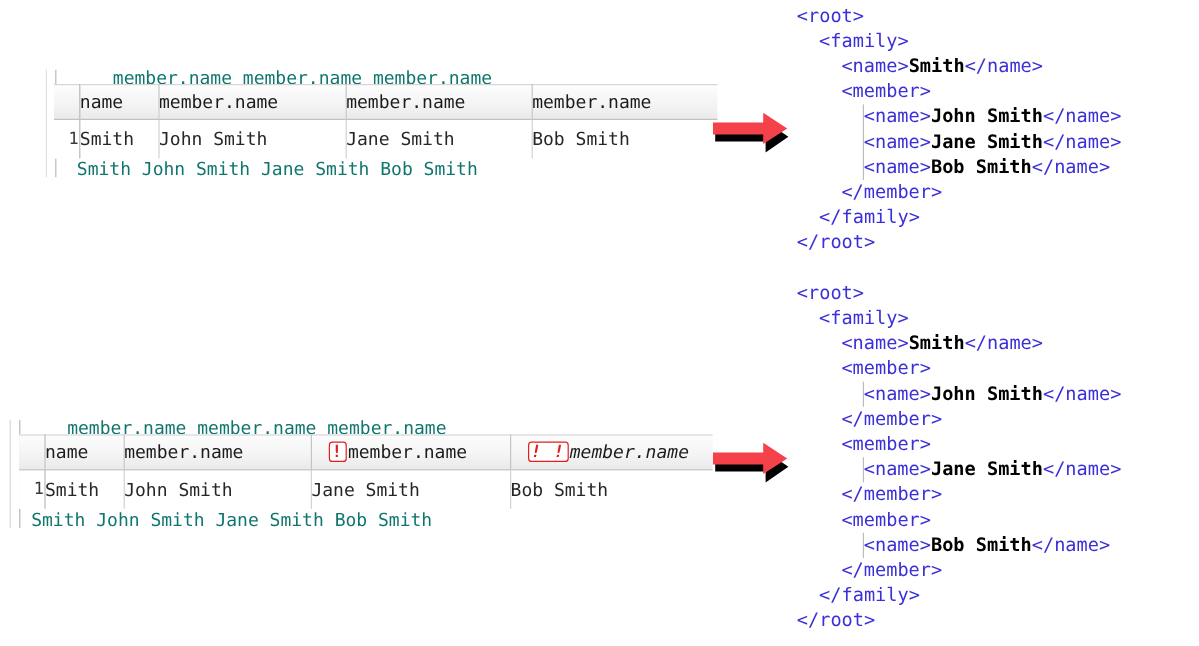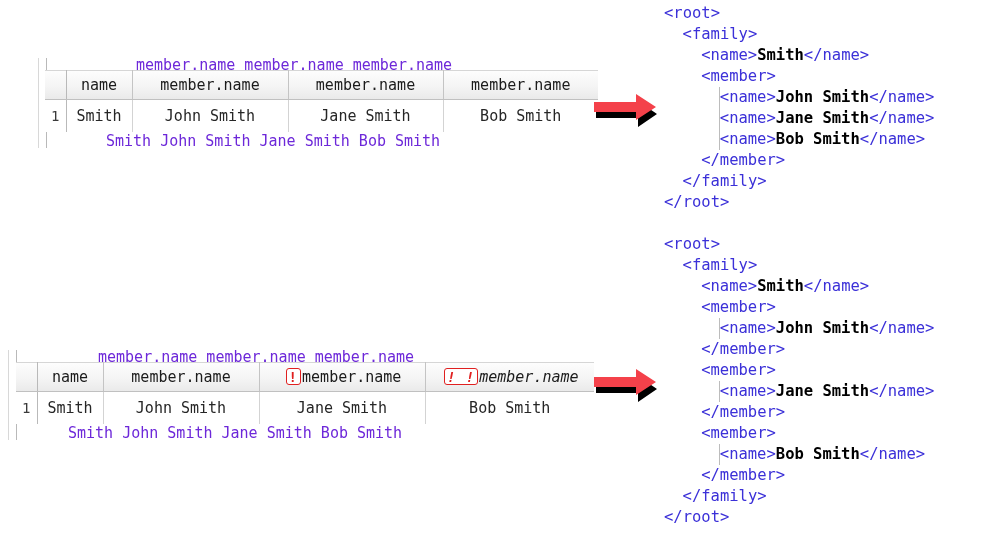--- a/index.html
+++ b/index.html
@@ -28,37 +28,35 @@
     right: 0;
     height: 14px;
     overflow: hidden;
     pointer-events: none;
   }
   .grid-ghost-top { top: 0; }
   .grid-ghost-bottom { bottom: 0; }
   .ghost-text {
     font-family: "DejaVu Sans Mono", "Liberation Mono", monospace;
     font-size: 15px;
-    color: #6d28d9;
+    color: #0f766e;
     white-space: nowrap;
     line-height: 14px;
-    margin-left: 42px;
   }
 
   .grid {
     position: absolute;
     left: 0;
     border-collapse: collapse;
     table-layout: fixed;
     background: #ffffff;
   }
   .grid td, .grid th {
     padding: 0;
     margin: 0;
-    text-align: center;
   }
 
   
   .gutter-strip {
     position: absolute;
     top: 0;
     bottom: 0;
     width: 7px;
     background: #ffffff;
     border-right: 1px solid #b9b9b9;
@@ -126,21 +124,21 @@
     height: 17px;
     padding: 0 2px;
     vertical-align: middle;
     position: relative;
     top: -1px;
     margin-right: 1px;
     letter-spacing: 1px;
     box-sizing: border-box;
   }
   .hdr-cell.with-badge {
-    padding-left: 3px;
+    padding-left: 14px;
   }
 
   
   .arrow {
     position: absolute;
     width: 66px;
     height: 34px;
   }
   .arrow svg { display: block; }
 

